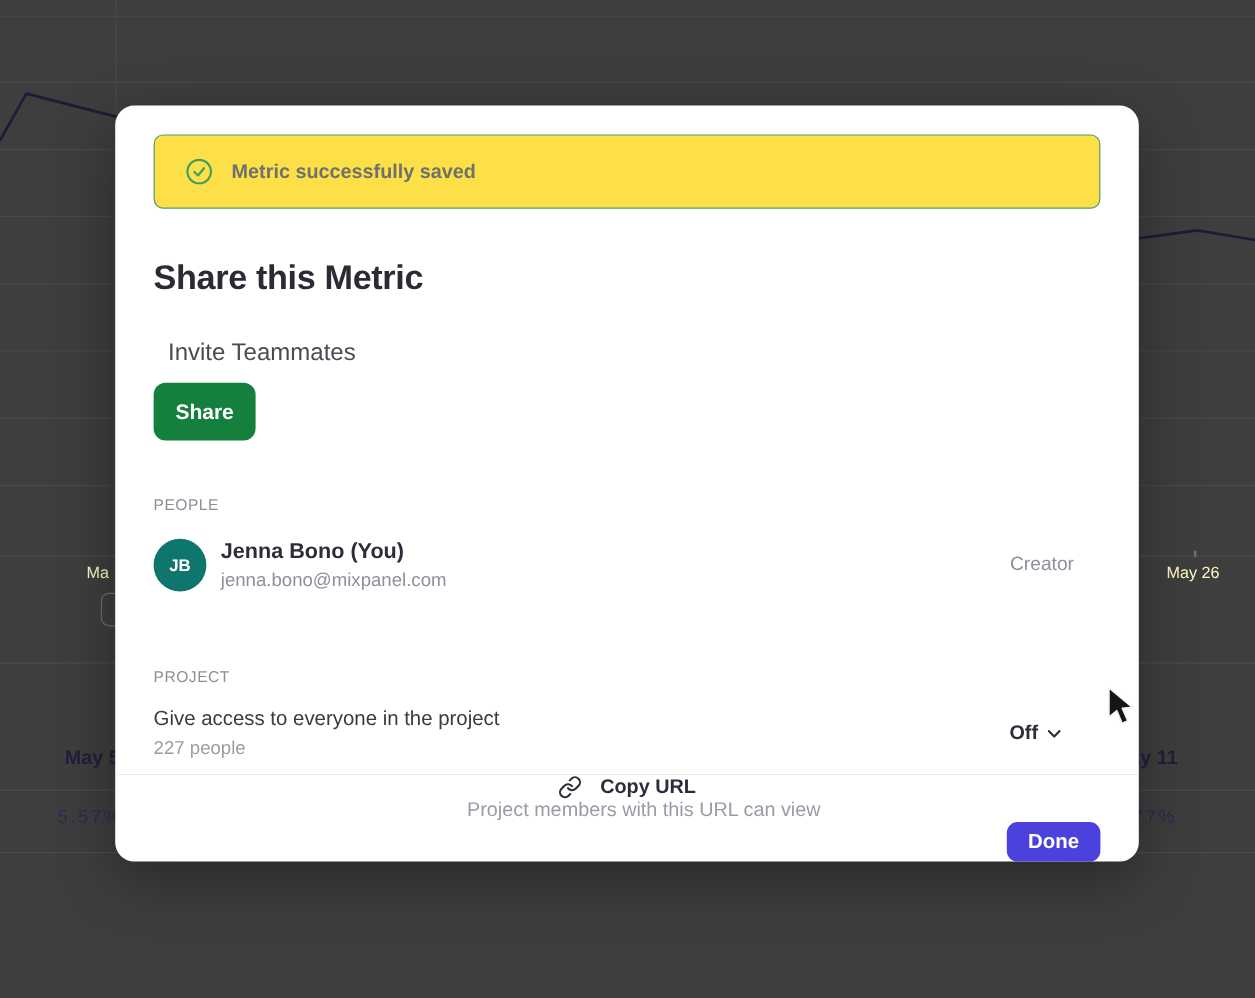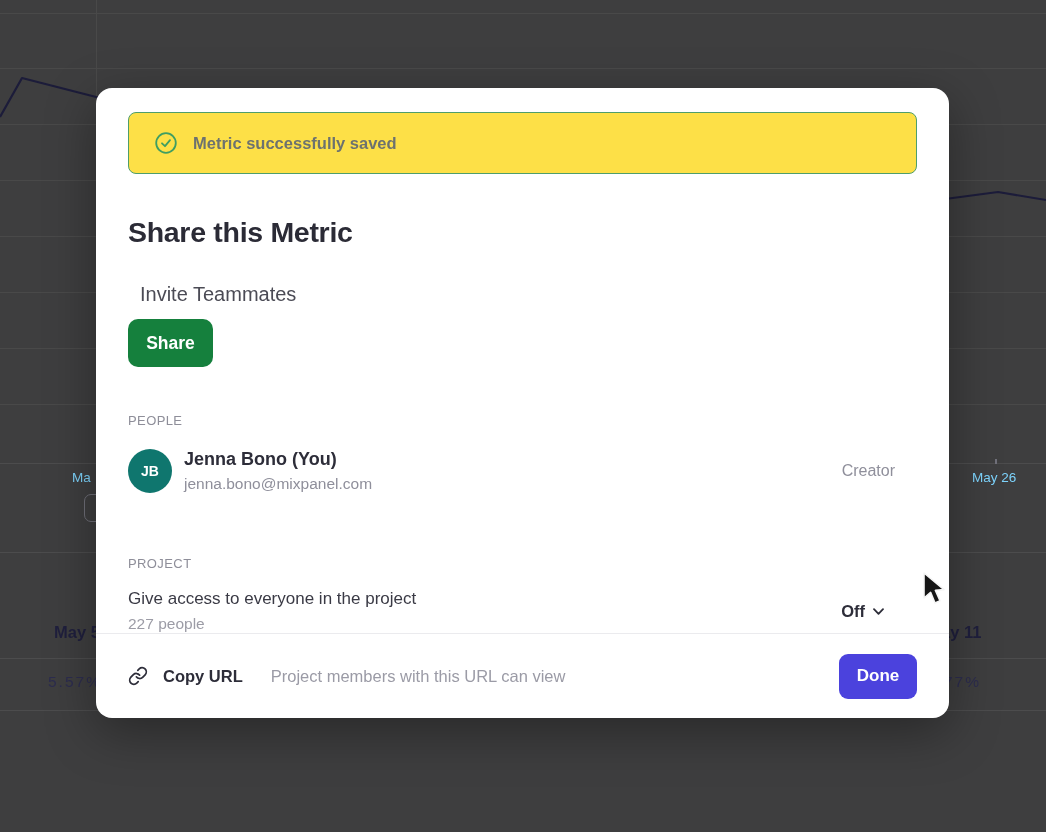--- a/index.html
+++ b/index.html
@@ -5,21 +5,21 @@
   * { margin:0; padding:0; box-sizing:border-box; }
   html,body { width:1046px; height:832px; overflow:hidden; }
   body { position:relative; background:#3e3e3f; font-family:"Liberation Sans", sans-serif; }
 
   
   .bg { position:absolute; inset:0; }
   .gridline-h { position:absolute; left:0; width:1046px; height:1px; background:#494949; }
   .gridline-v { position:absolute; top:0; width:1px; background:#494949; }
   .divider-h  { position:absolute; left:0; width:1046px; height:1px; background:#4c4c4d; }
   .chart-svg { position:absolute; inset:0; pointer-events:none; }
-  .axis-label { position:absolute; color:#7dd3fc; font-size:13.5px; }
+  .axis-label { position:absolute; color:#fef9c3; font-size:13.5px; }
   .tick { position:absolute; width:2px; height:5px; background:#70707a; }
   .badge-box { position:absolute; width:34px; height:28px; border:1.5px solid #6f6f78; border-radius:7px; }
   .tbl-header { position:absolute; color:#1f1f3d; font-size:16.5px; font-weight:bold; }
   .tbl-value  { position:absolute; color:#2c2c4e; font-size:15.5px; letter-spacing:2px; }
 
   
   .modal { position:absolute; left:96px; top:88px; width:853px; height:630px;
            background:#ffffff; border-radius:16px; box-shadow:0 14px 50px rgba(0,0,0,.35); }
 
   .banner { margin:24px 32px 0; height:62px; background:#fde047; border:1px solid #4f9e6b;
@@ -51,22 +51,22 @@
   .person-email { margin-top:5px; font-size:15.5px; color:#8f8f9b; }
   .person-role { margin-left:auto; margin-right:22px; font-size:16px; color:#8f8f9b; }
 
   .project-label { margin-top:63px; }
   .project-row { margin:18px 32px 0; display:flex; align-items:center; }
   .project-title { font-size:17px; color:#3a3a45; }
   .project-sub { margin-top:6px; font-size:15.5px; color:#9c9ca6; }
   .off-select { margin-left:auto; margin-right:33px; display:flex; align-items:center; gap:8px;
                 font-size:16.5px; font-weight:700; color:#2d2d39; cursor:pointer; }
 
-  .modal-footer { position:absolute; left:0; right:0; bottom:0; height:85px; border-top:1px solid #ebebee;
-                  display:flex; align-items:center; padding:0 32px; border-radius:0 0 16px 16px; }
+  .modal-footer { position:absolute; left:0; right:0; bottom:0; height:73px; border-top:1px solid #ebebee;
+                  display:flex; align-items:center; padding:0 32px; border-radius:0 0 16px 16px;flex-direction:column; }
   .copy-url { display:flex; align-items:center; cursor:pointer; }
   .copy-url-label { margin-left:15px; font-size:16.5px; font-weight:600; color:#2d2d39; }
   .footer-helper { margin-left:28px; font-size:16.5px; color:#9b9ba6; }
   .done-btn { margin-left:auto; width:78px; height:45px; border:none; border-radius:9px; background:#4b42dd;
               color:#ffffff; font-size:17px; font-weight:600; font-family:"Liberation Sans", sans-serif; }
 
   .cursor { position:absolute; left:922px; top:572px; pointer-events:none; }
 </style>
 </head>
 <body>

